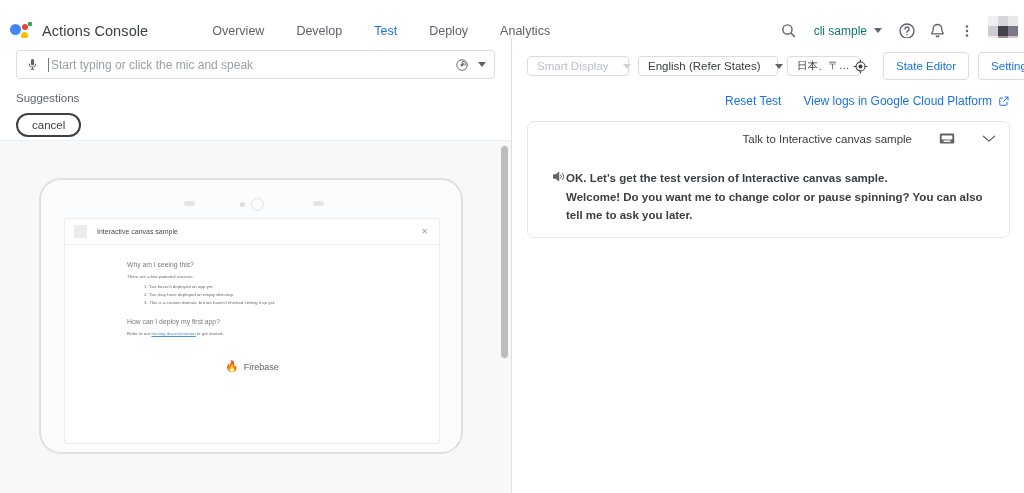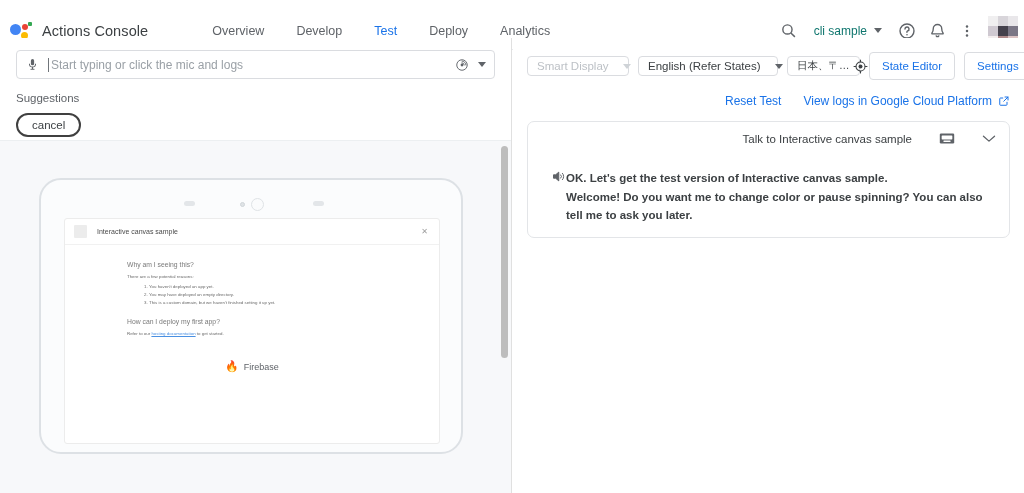--- a/index.html
+++ b/index.html
@@ -331,21 +331,21 @@
 <div class="left-pane">
 
   <div class="input-zone">
     <div class="mic-input">
       <span>
         <svg width="13" height="13" viewBox="0 0 24 24" fill="#5f6368">
           <rect x="9" y="2" width="6" height="11.5" rx="3"></rect>
           <path d="M5.5 11.2a.9.9 0 0 1 1.8 0 4.7 4.7 0 0 0 9.4 0 .9.9 0 0 1 1.8 0 6.5 6.5 0 0 1-5.6 6.4V20h2.2a.85.85 0 0 1 0 1.7H8.9a.85.85 0 0 1 0-1.7h2.2v-2.4a6.5 6.5 0 0 1-5.6-6.4z"></path>
         </svg>
       </span>
-      <span class="ph">Start typing or click the mic and logs</span>
+      <span class="ph">Start typing or click the mic and speak</span>
       <span style="margin-right:9px;">
         <svg width="14" height="14" viewBox="0 0 24 24" fill="none" stroke="#5f6368" stroke-width="1.6">
           <circle cx="12" cy="12" r="9"></circle>
           <circle cx="12" cy="12" r="2.4" fill="#5f6368" stroke="none"></circle>
           <path d="M12 5.2a6.8 6.8 0 0 1 6.8 6.8" stroke-linecap="round"></path>
           <path d="M12 8.1a3.9 3.9 0 0 1 3.9 3.9" stroke-linecap="round"></path>
         </svg>
       </span>
       <span class="caret-down"></span>
     </div>
@@ -423,21 +423,21 @@
           <circle cx="12" cy="12" r="7.2"></circle>
           <circle cx="12" cy="12" r="3.2" fill="#3c4043" stroke="none"></circle>
           <line x1="12" y1="1.6" x2="12" y2="4.4" stroke-linecap="round"></line>
           <line x1="12" y1="19.6" x2="12" y2="22.4" stroke-linecap="round"></line>
           <line x1="1.6" y1="12" x2="4.4" y2="12" stroke-linecap="round"></line>
           <line x1="19.6" y1="12" x2="22.4" y2="12" stroke-linecap="round"></line>
         </svg>
       </span>
     </div>
 
-    <div class="txt-btn" style="">State Editor</div>
+    <div class="txt-btn" style="margin-left:14px;">State Editor</div>
     <div class="txt-btn">Settings</div>
   </div>
 
   <div class="rp-links">
     <div class="link">Reset Test</div>
     <div class="link">
       <span>View logs in Google Cloud Platform</span>
       <span>
         <svg width="12" height="12" viewBox="0 0 24 24" fill="none" stroke="#1a73e8" stroke-width="2">
           <path d="M14 4h6v6" stroke-linecap="round" stroke-linejoin="round"></path>

